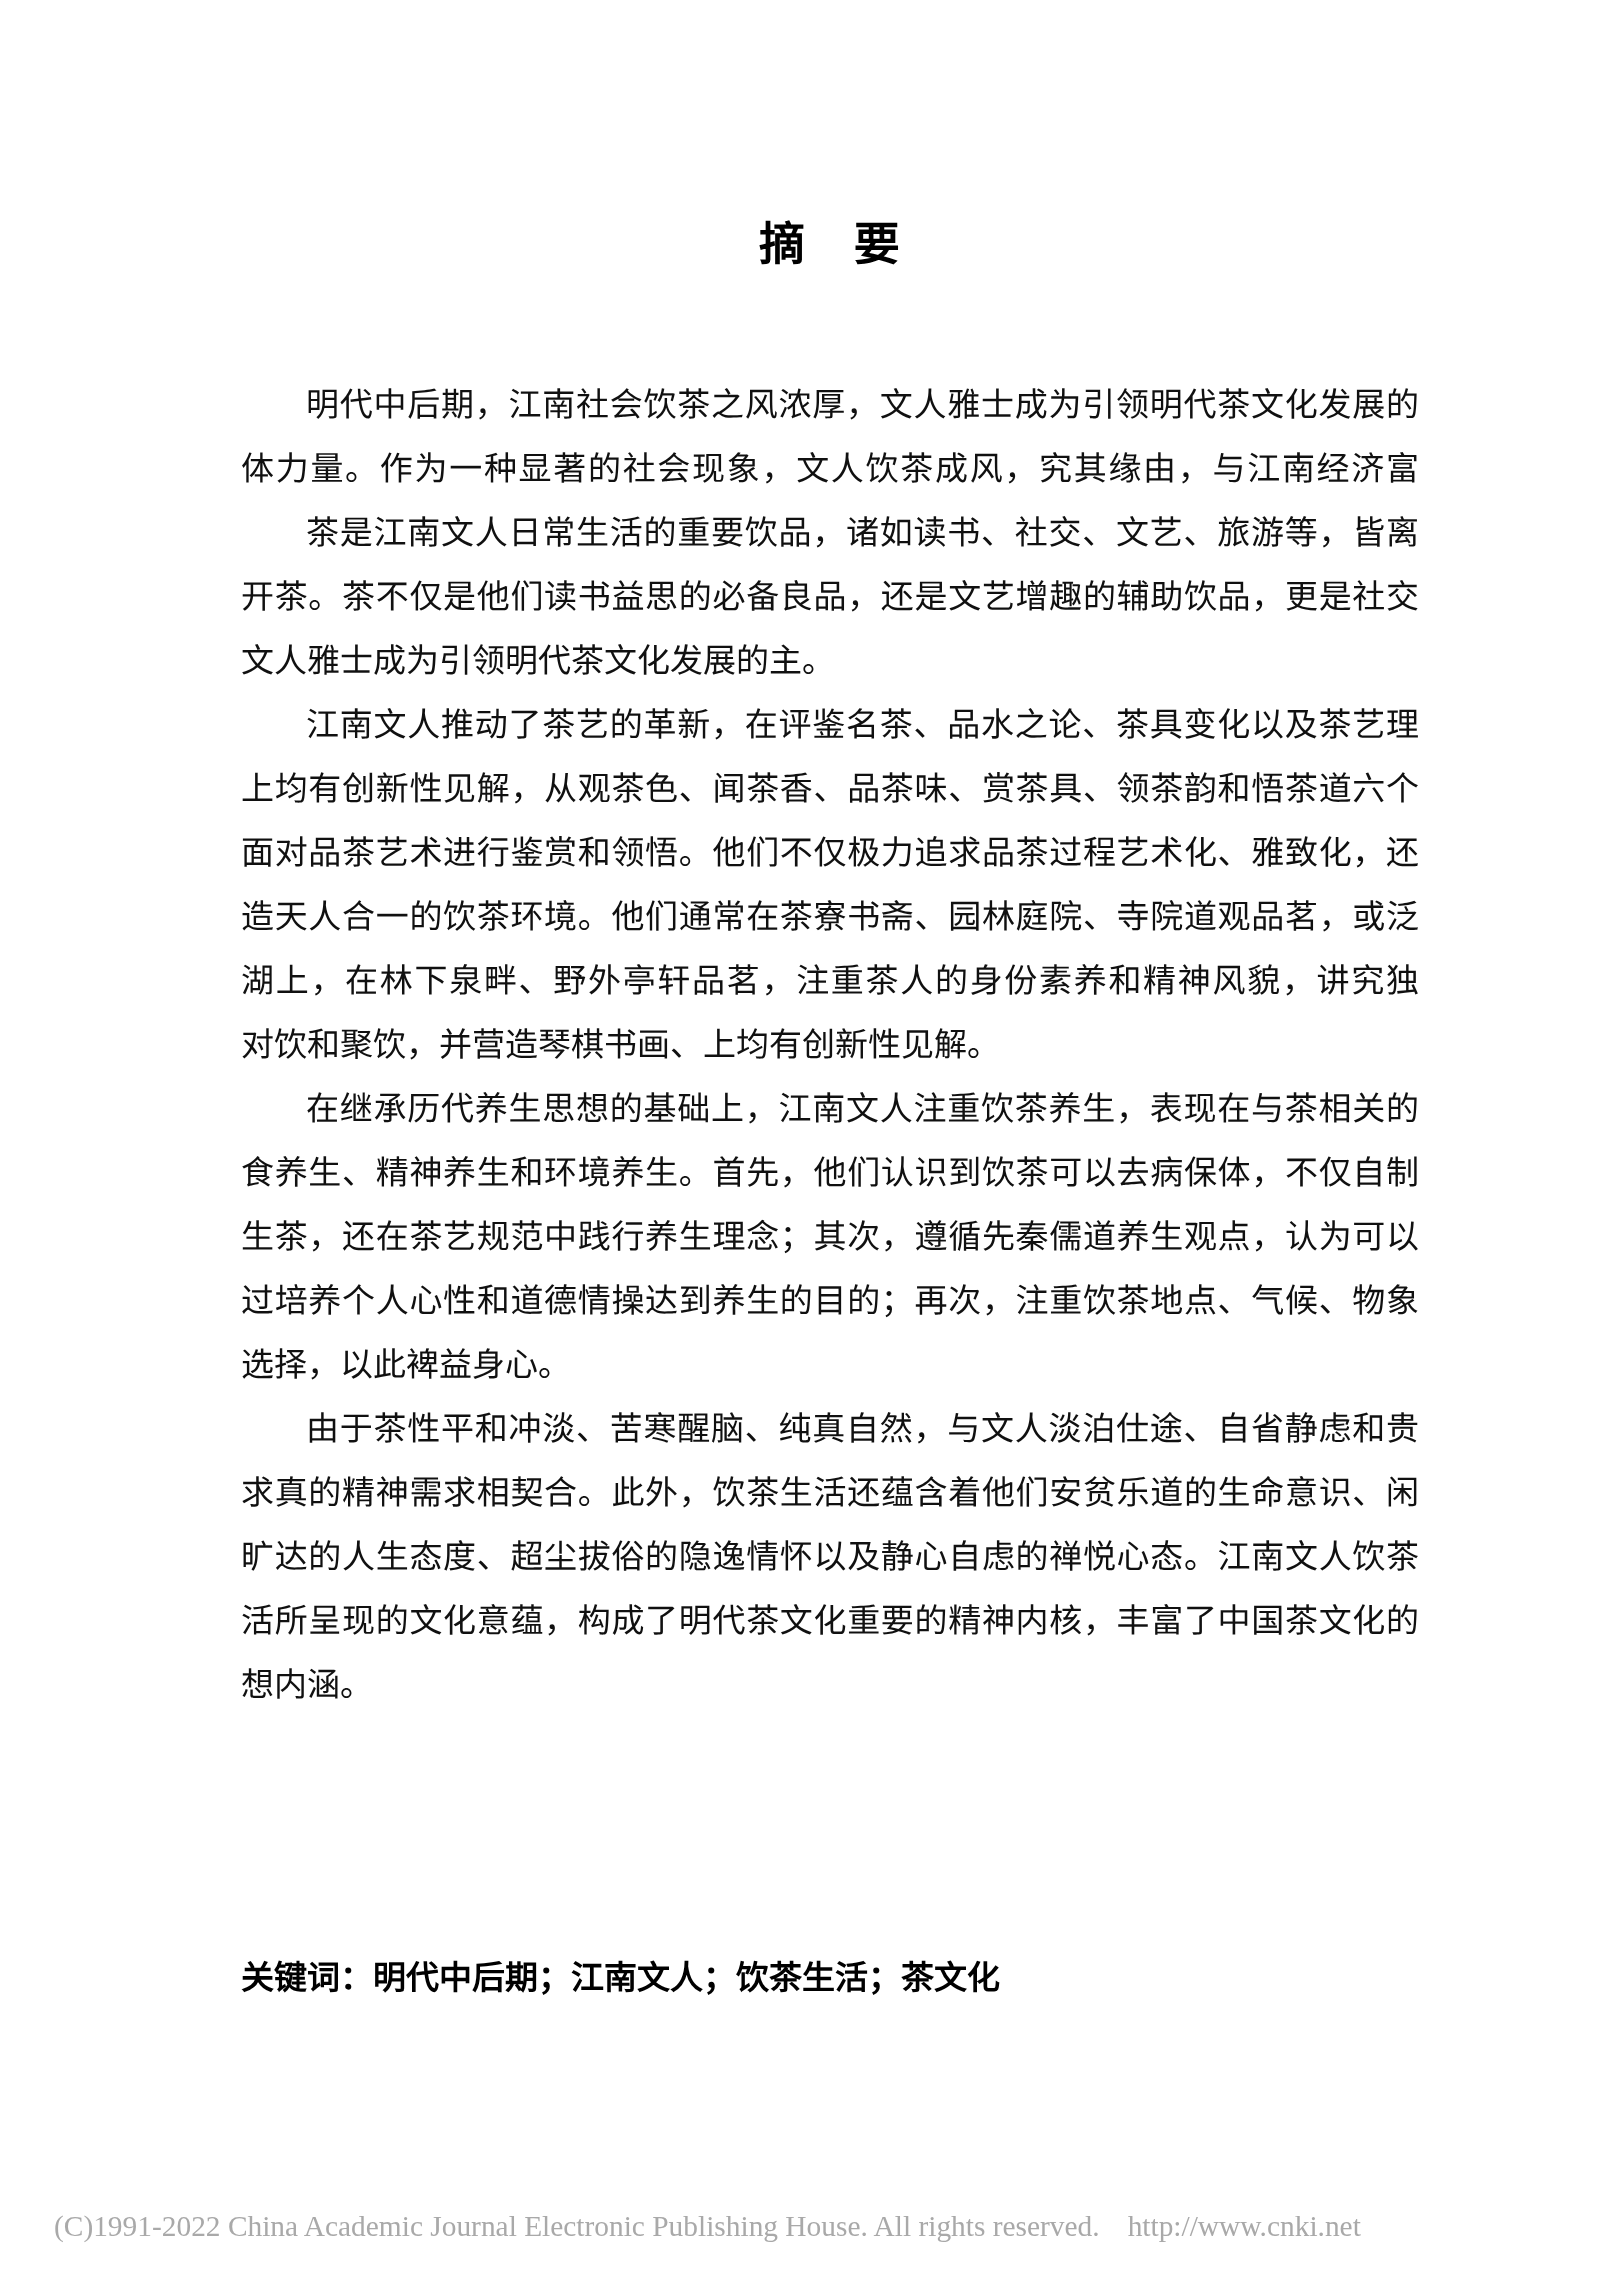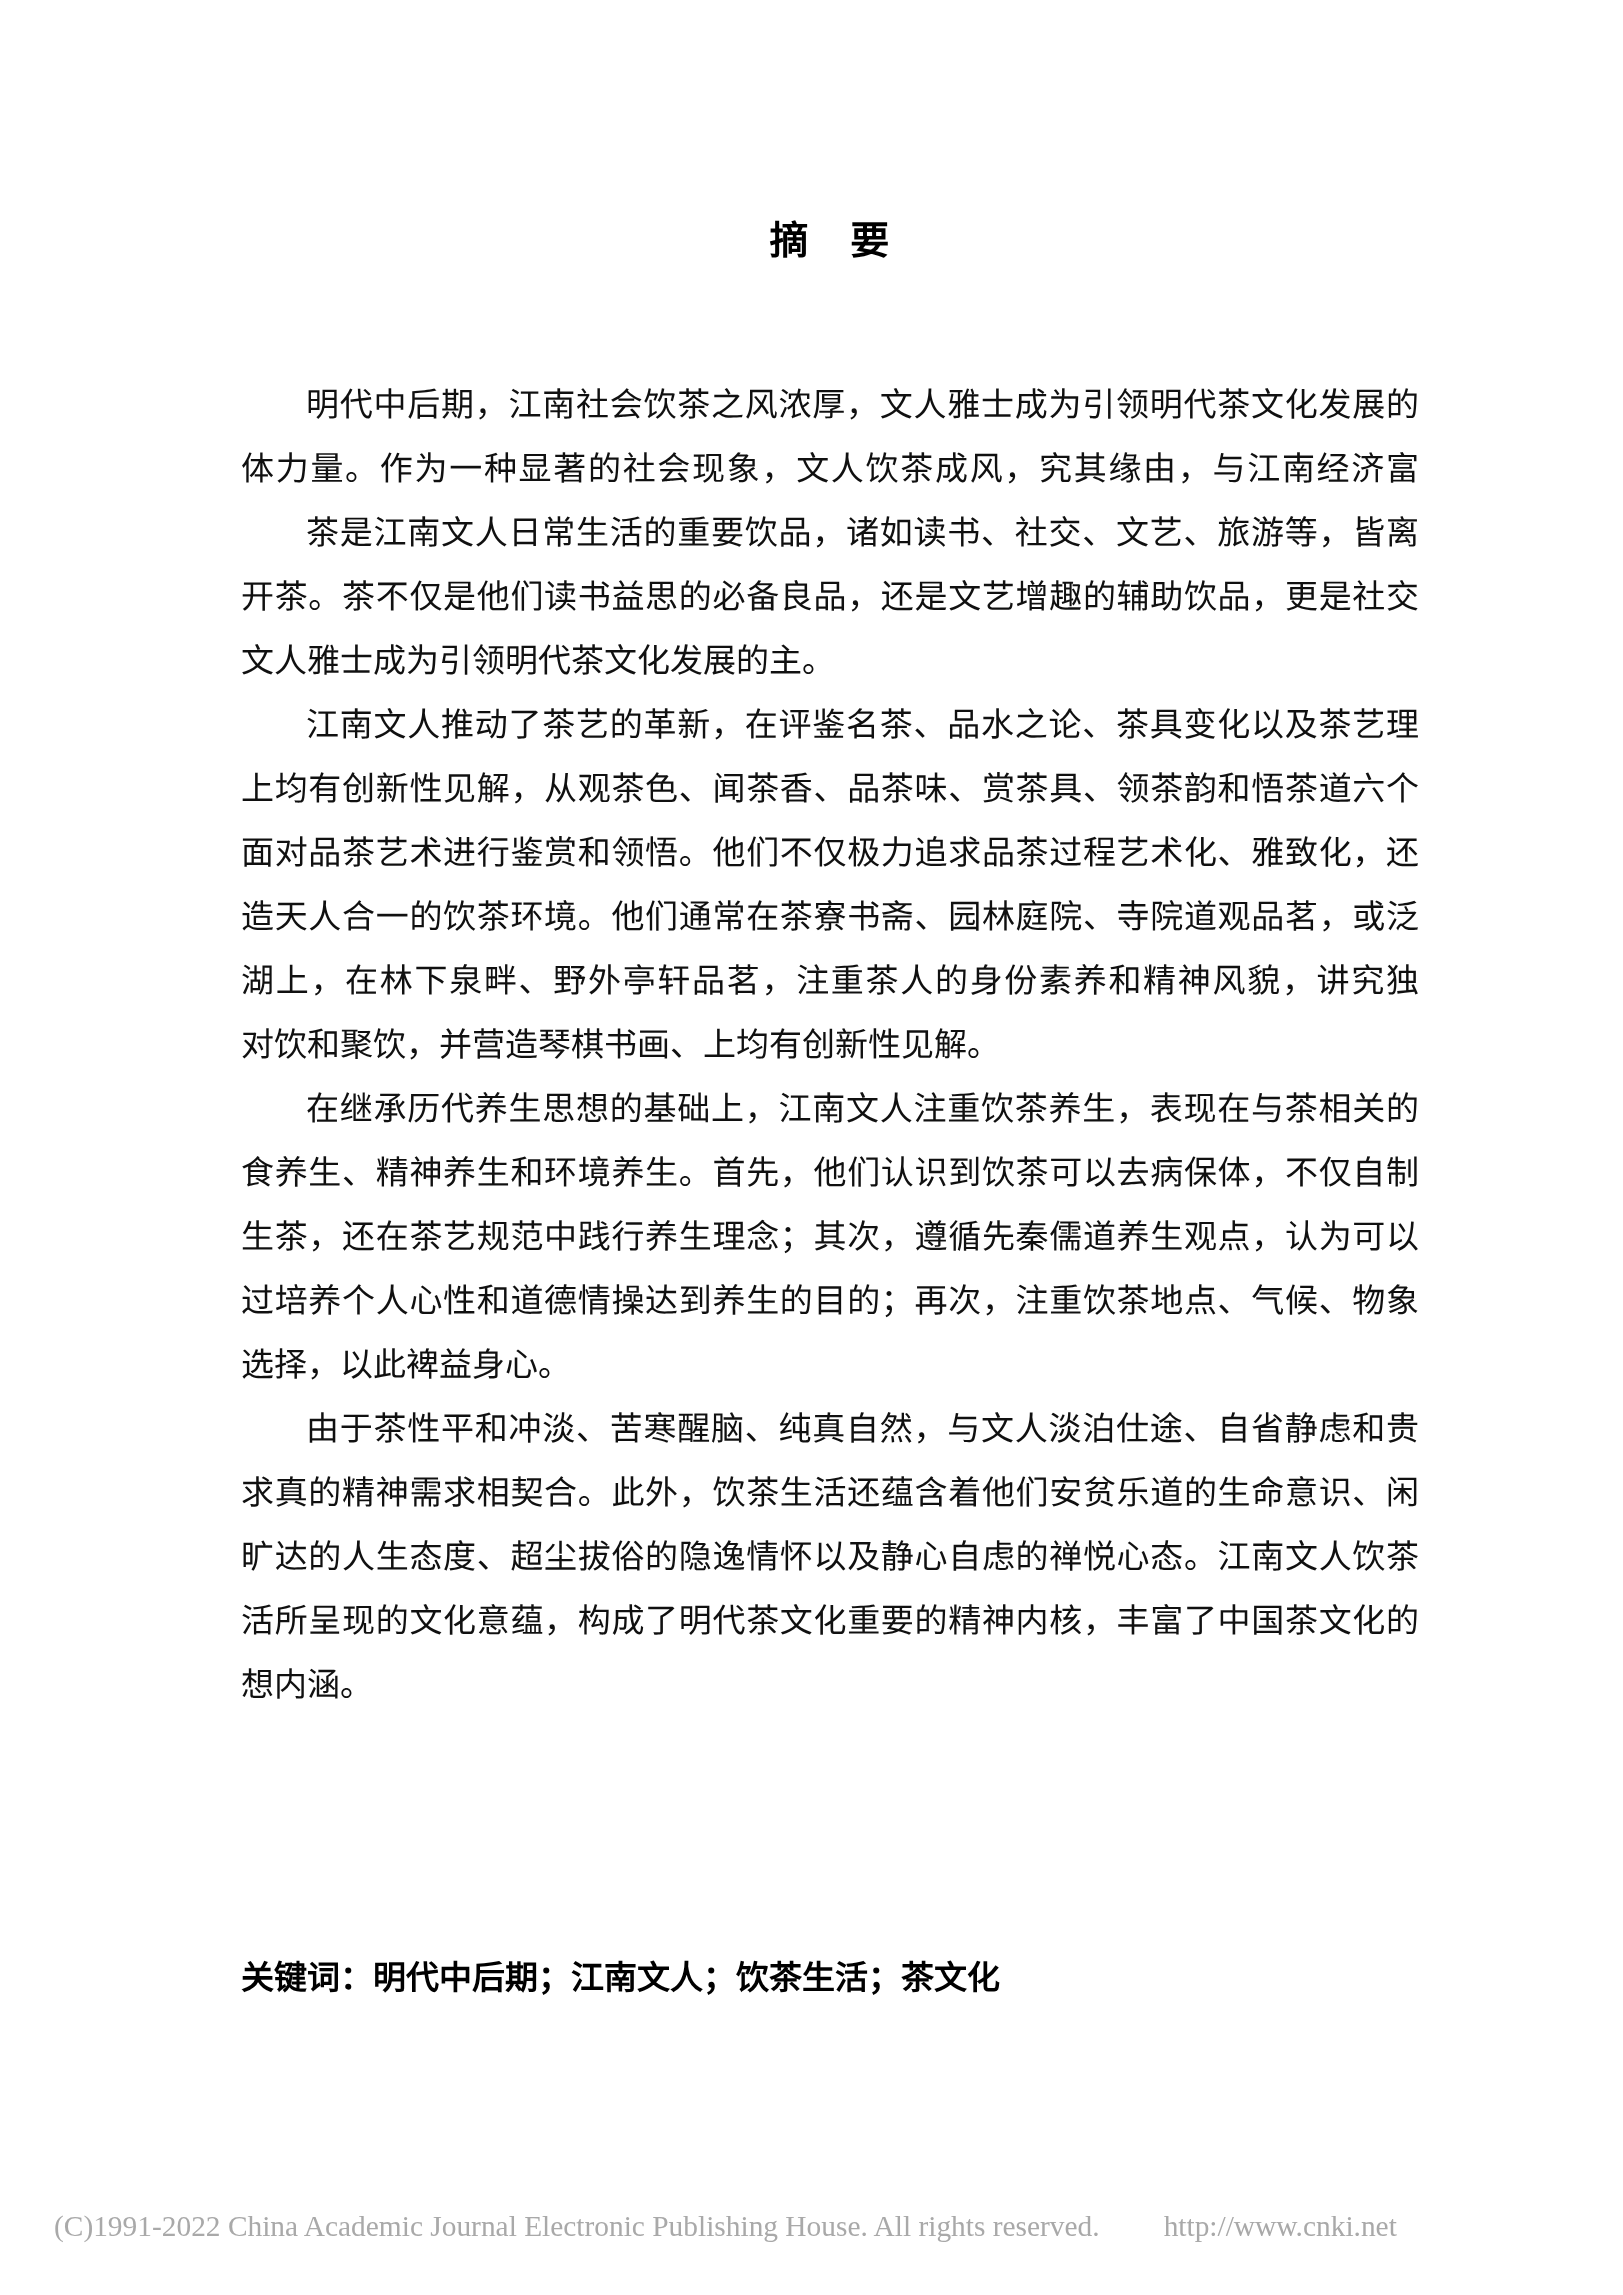--- a/index.html
+++ b/index.html
@@ -17,21 +17,21 @@
     color: #111111;
   }
   .abstract-title {
     position: absolute;
     top: 221px;
     left: 241px;
     width: 1178px;
     text-align: center;
     font-family: "Liberation Sans", "DejaVu Sans", sans-serif;
     font-weight: bold;
-    font-size: 39px;
+    font-size: 46px;
     line-height: 1;
     color: #000000;
     letter-spacing: 1.3px;
     white-space: pre;
   }
   .abstract-body {
     position: absolute;
     top: 373px;
     left: 241px;
     width: 1178px;
@@ -65,21 +65,21 @@
     position: absolute;
     top: 2208px;
     left: 54px;
     width: 1374px;
     font-family: "Liberation Serif", "DejaVu Serif", serif;
     font-size: 29.4px;
     line-height: 37px;
     color: #a9a9a9;
     white-space: nowrap;
   }
-  .page-footer .cnki-url { margin-left: 64px; }
+  .page-footer .cnki-url { margin-left: 28px; }
 </style>
 </head>
 <body>
 
 <div class="page">
 
   <div class="abstract-title">摘　要</div>
 
   <div class="abstract-body">
       <div class="para">

